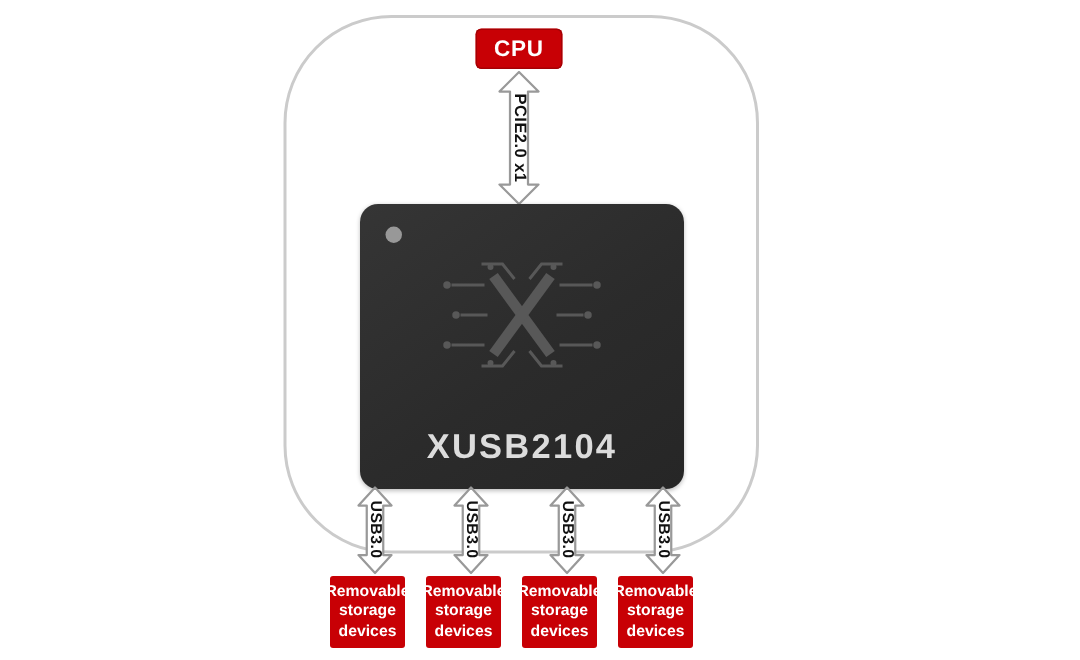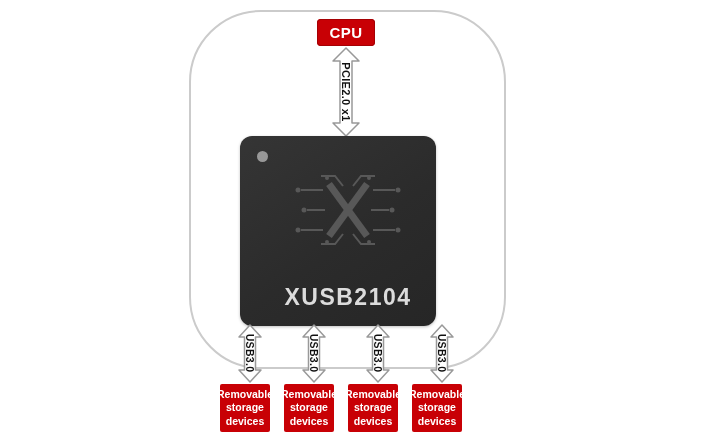--- a/index.html
+++ b/index.html
@@ -24,21 +24,21 @@
   
   .arrow polygon{fill:#ffffff;stroke:#999999;stroke-width:1.5;stroke-linejoin:round;}
   
   .rot{
     transform:translate(-50%,-50%) rotate(90deg);
     white-space:nowrap;font-weight:bold;font-size:11px;color:#111111;
     letter-spacing:.3px;
   }
   
   .chip{
-    left:240px;top:136px;width:196px;height:190px;border-radius:12px;
+    left:240px;top:136px;width:216px;height:190px;border-radius:12px;
     background:linear-gradient(145deg,#353535 0%,#2b2b2b 55%,#262626 100%);
     box-shadow:0 1px 3px rgba(0,0,0,.25);
   }
   .pin{
     left:17px;top:15px;width:11px;height:11px;border-radius:50%;
     background:#989898;
   }
   .chip-name{
     left:0;top:148px;width:216px;text-align:center;
     color:#dcdcdc;font-size:23px;font-weight:600;letter-spacing:1.5px;

